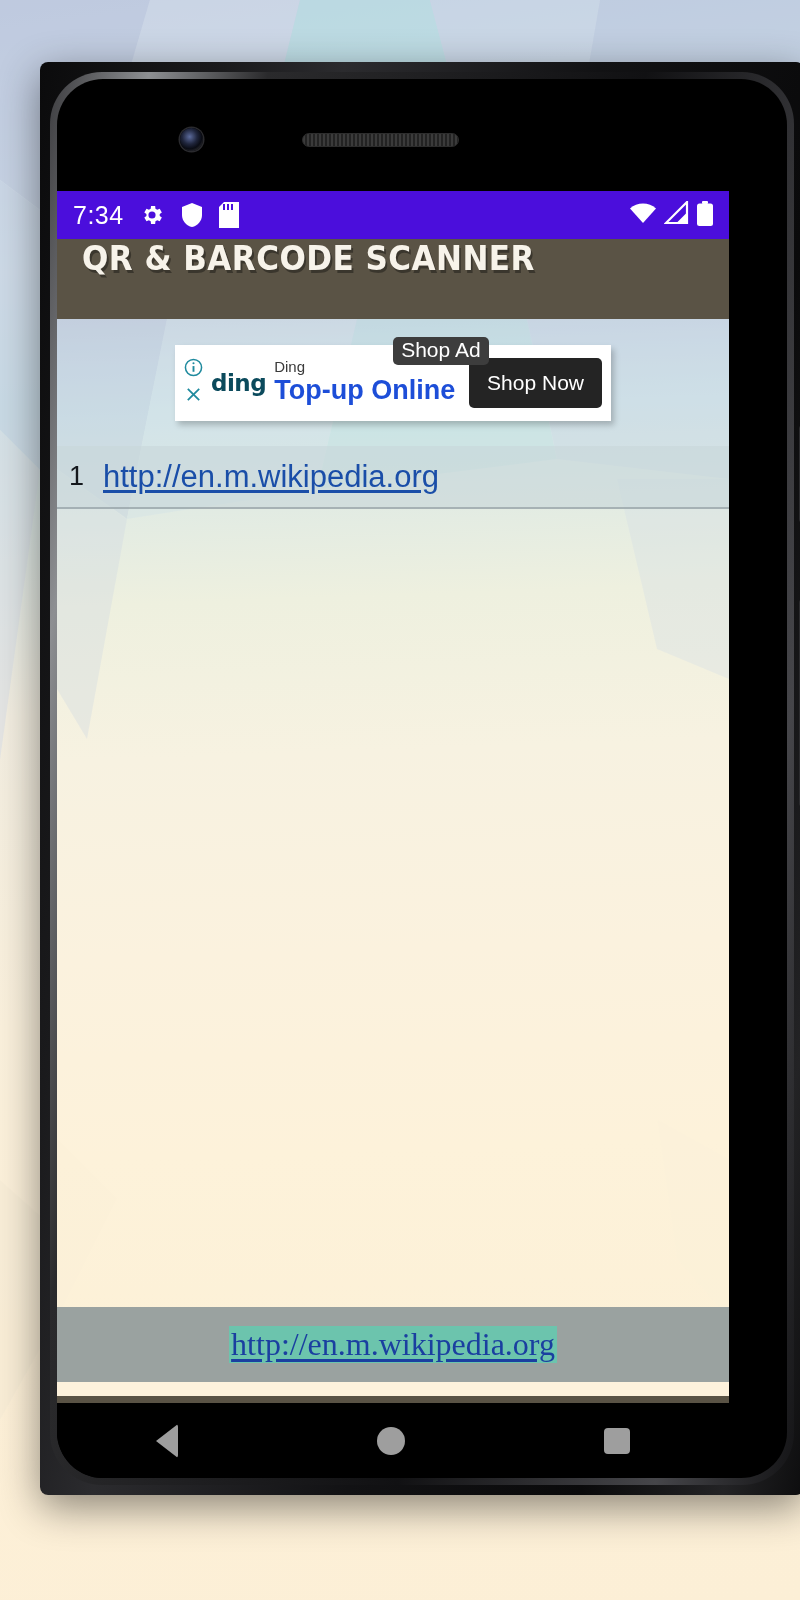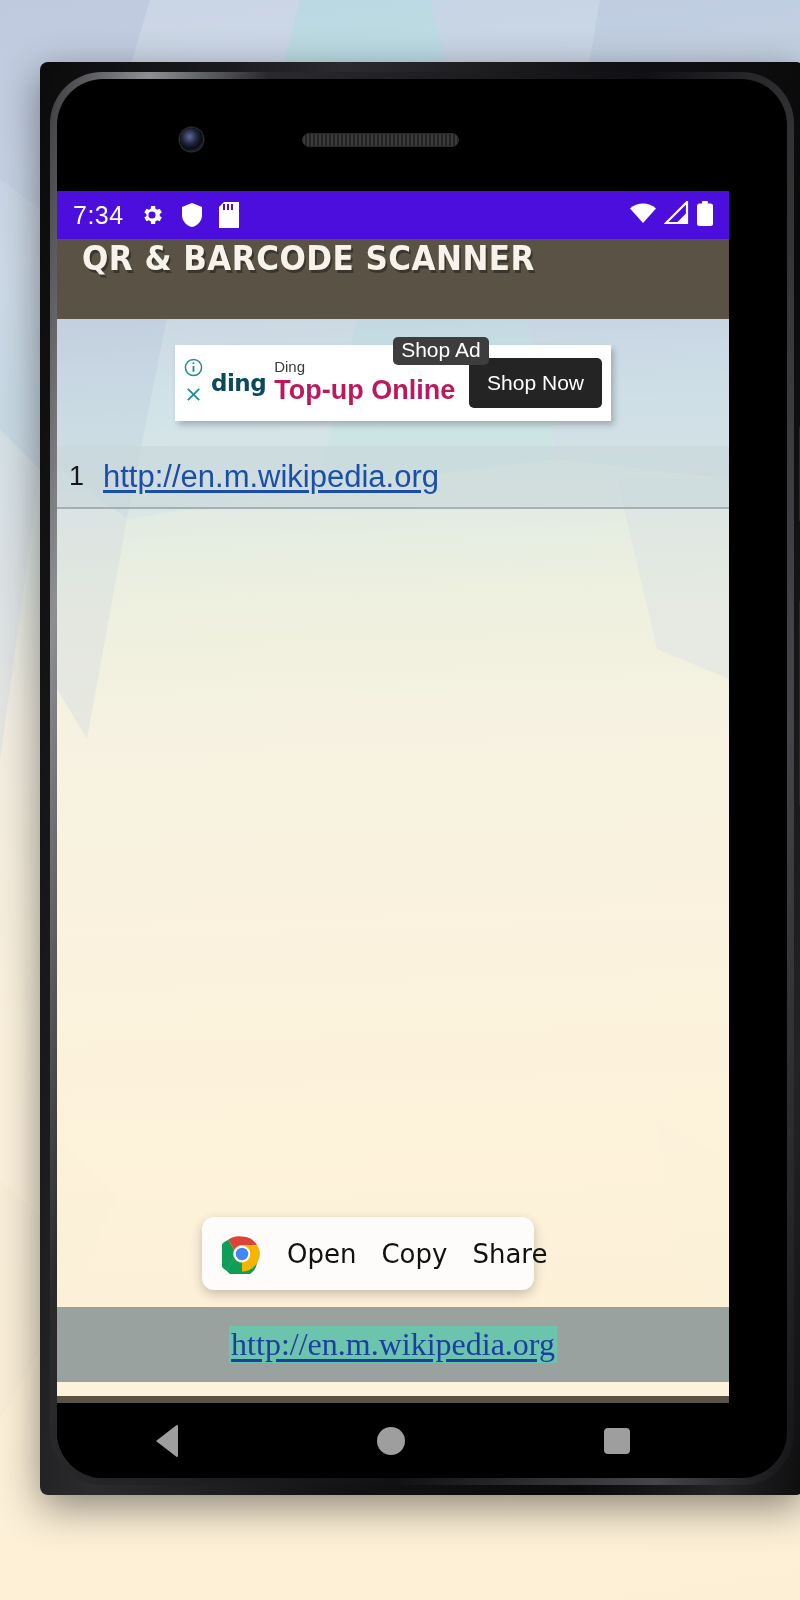--- a/index.html
+++ b/index.html
@@ -120,21 +120,21 @@
     width:436px; height:76px; background:#fff;
     display:flex; align-items:center;
     box-shadow:3px 4px 6px rgba(0,0,0,.22);
   }
   #ad-badges{ width:36px; display:flex; flex-direction:column; align-items:center;
               justify-content:center; gap:4px; color:#1f8a9e; }
   #ad-logo{ font-size:23px; font-weight:bold; color:#0b4a5c; letter-spacing:-.5px;
             font-family:"DejaVu Sans", sans-serif; margin-right:8px;}
   #ad-copy{ flex:1; position:relative; }
   #ad-adv{ font-size:15px; color:#3a3a3a; line-height:1.1; }
-  #ad-headline{ font-size:27px; font-weight:bold; color:#be185d; line-height:1.15;
+  #ad-headline{ font-size:27px; font-weight:bold; color:#1d4ed8; line-height:1.15;
                 white-space:nowrap; }
   #ad-testlabel{
     position:absolute; left:119px; top:-22px;
     background:#3d3d3d; color:#fff; font-size:21px;
     padding:1px 8px 3px; border-radius:5px; white-space:nowrap;
   }
   #ad-cta{
     margin:12px 9px; background:#242424; color:#fff;
     font-size:21px; padding:13px 18px; border-radius:5px; white-space:nowrap;
   }
@@ -322,38 +322,20 @@
             </div>
           </div>
 
           <div id="result-list">
             <div class="result-row">
               <span class="result-idx">1</span>
               <span class="result-link">http://en.m.wikipedia.org</span>
             </div>
           </div>
 
-          <div id="ctx-popup">
-            <span id="chrome-icon">
-              <svg width="40" height="40" viewBox="0 0 48 48">
-                <circle cx="24" cy="24" r="23" fill="#fff"></circle>
-                <path d="M24 3a21 21 0 0 1 18.2 10.5H24a10.5 10.5 0 0 0-9.3 5.6L7.4 6.9A21 21 0 0 1 24 3z" fill="#db4437"></path>
-                <path d="M7.4 6.9l7.3 12.2a10.5 10.5 0 0 0 0 9.8L5.5 44A21 21 0 0 1 7.4 6.9z" fill="#0f9d58"></path>
-                <path d="M5.5 44l9.2-15.1A10.5 10.5 0 0 0 24 34.5h18.2A21 21 0 0 1 5.5 44z" fill="#0f9d58"></path>
-                <path d="M42.2 13.5A21 21 0 0 1 24 45V34.5A10.5 10.5 0 0 0 33 19.1h9.2z" fill="#f4b400"></path>
-                <path d="M24 13.5h18.2a21 21 0 0 1 0 21H24a10.5 10.5 0 0 1 0-21z" fill="#f4b400"></path>
-                <path d="M5.5 44a21 21 0 0 0 18.5 1V34.5A10.5 10.5 0 0 1 14.7 28.9L5.5 44z" fill="#0f9d58"></path>
-                <circle cx="24" cy="24" r="10" fill="#fff"></circle>
-                <circle cx="24" cy="24" r="7.5" fill="#4285f4"></circle>
-              </svg>
-            </span>
-            <span class="ctx-item">Open</span>
-            <span class="ctx-item">Copy</span>
-            <span class="ctx-item">Share</span>
-          </div>
 
           <div id="urlfield">
             <span id="url-sel">http://en.m.wikipedia.org</span>
 
           </div>
 
           <div id="save-gap"></div>
 
           <div id="savebar">
             

